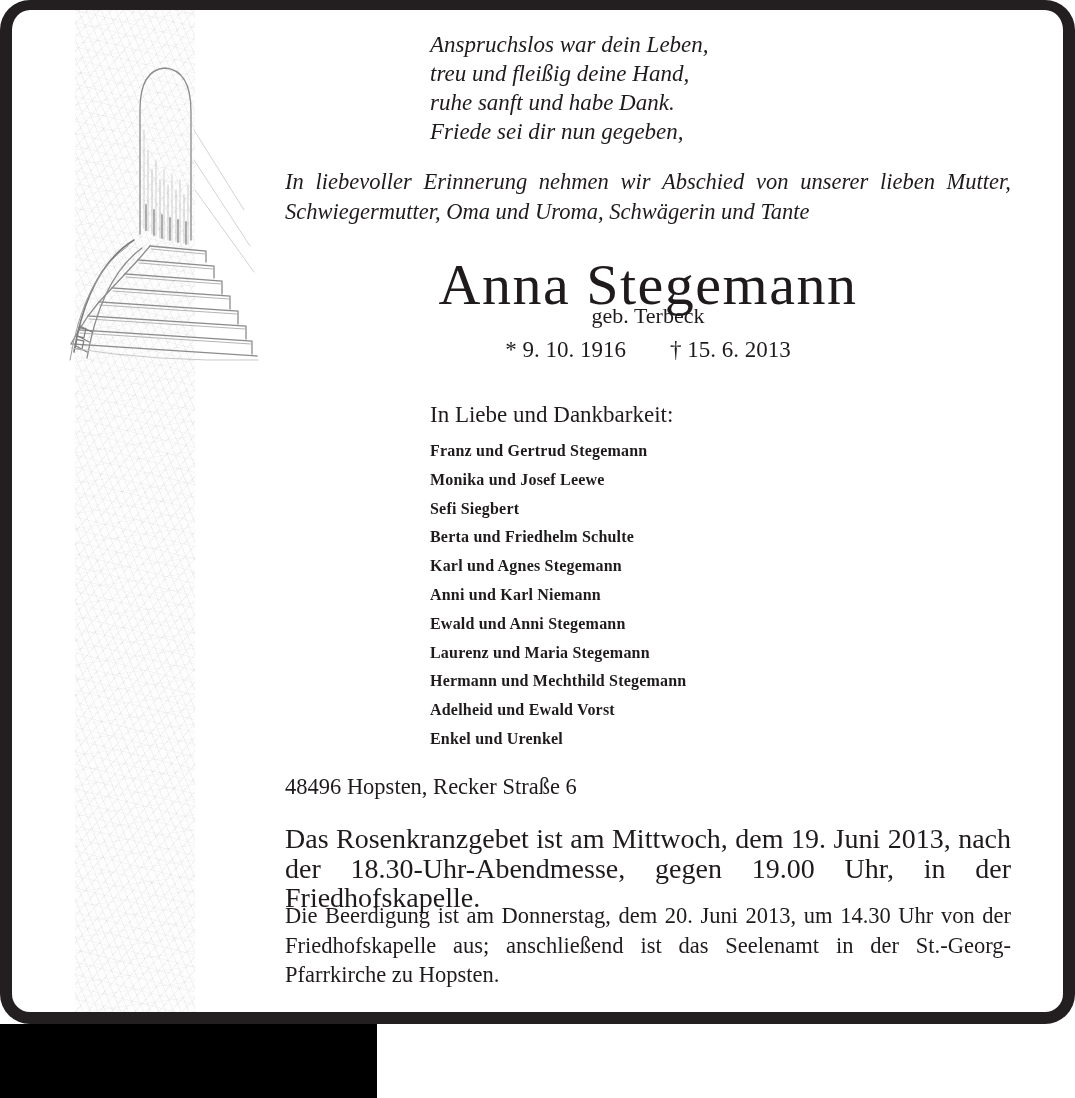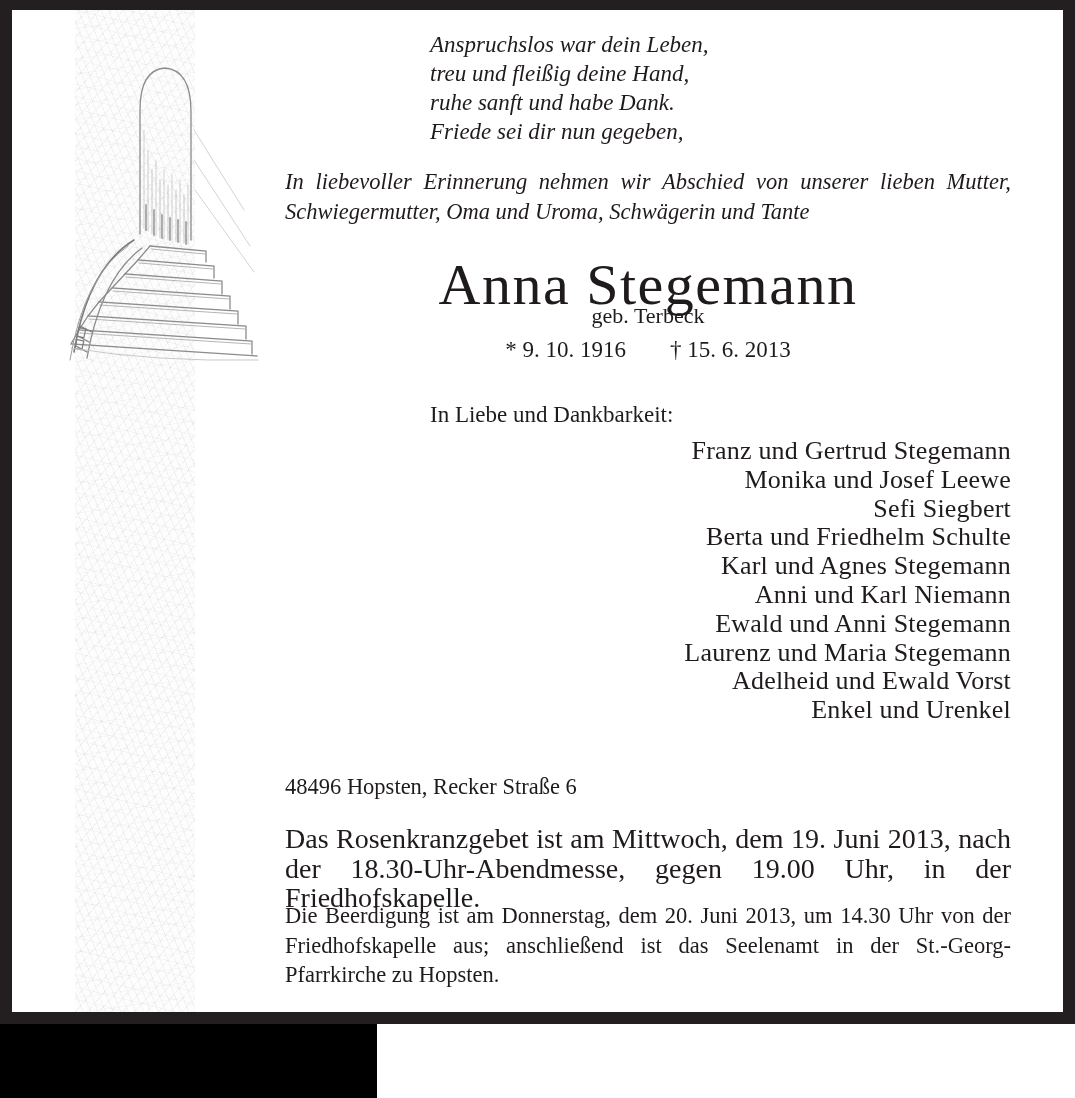--- a/index.html
+++ b/index.html
@@ -12,20 +12,21 @@
     color:#1f1b1c;
   }
   .card{
     position:absolute;left:0;top:0;
     width:1075px;height:1024px;
     box-sizing:border-box;
     background:#ffffff;
     border-style:solid;
     border-color:#231f20;
     border-width:10px 12px 12px 12px;
+    border-radius:30px;
   }
   .black-block{
     position:absolute;left:0;top:1024px;
     width:377px;height:74px;
     background:#000000;
   }
   
   .art-strip{
     position:absolute;left:63px;top:0;
     width:120px;height:1002px;
@@ -67,23 +68,22 @@
   .dates{
     top:326px;display:flex;justify-content:center;gap:44px;
     font-size:23px;line-height:28px;
   }
   .dedication{
     top:391px;padding-left:145px;box-sizing:border-box;
     font-size:23px;line-height:28px;
   }
   .mourners{
     top:427px;padding-left:145px;box-sizing:border-box;
-    font-weight:normal;font-size:26px;line-height:28.8px;
+    font-weight:bold;font-size:16px;line-height:28.8px;
     letter-spacing:0.2px;
-    text-align:right;
   }
   .address{
     top:763px;font-size:22.5px;line-height:28px;
   }
   .para-rosary{
     top:814px;font-size:28px;line-height:29.5px;text-align:justify;
   }
   .para-burial{
     top:891px;font-size:22.5px;line-height:29.5px;text-align:justify;
   }
@@ -192,20 +192,21 @@
 
       <div class="mourners">
           <div>Franz und Gertrud Stegemann</div>
           <div>Monika und Josef Leewe</div>
           <div>Sefi Siegbert</div>
           <div>Berta und Friedhelm Schulte</div>
           <div>Karl und Agnes Stegemann</div>
           <div>Anni und Karl Niemann</div>
           <div>Ewald und Anni Stegemann</div>
           <div>Laurenz und Maria Stegemann</div>
+          <div>Hermann und Mechthild Stegemann</div>
           <div>Adelheid und Ewald Vorst</div>
           <div>Enkel und Urenkel</div>
         </div>
 
       <div class="address">48496 Hopsten, Recker Straße 6</div>
 
       <div class="para-rosary">Das Rosenkranzgebet ist am Mittwoch, dem 19. Juni 2013, nach der 18.30-Uhr-Abendmesse, gegen 19.00 Uhr, in der Friedhofskapelle.</div>
 
       <div class="para-burial">Die Beerdigung ist am Donnerstag, dem 20. Juni 2013, um 14.30 Uhr von der Friedhofskapelle aus; anschließend ist das Seelenamt in der St.-Georg-Pfarrkirche zu Hopsten.</div>
 

